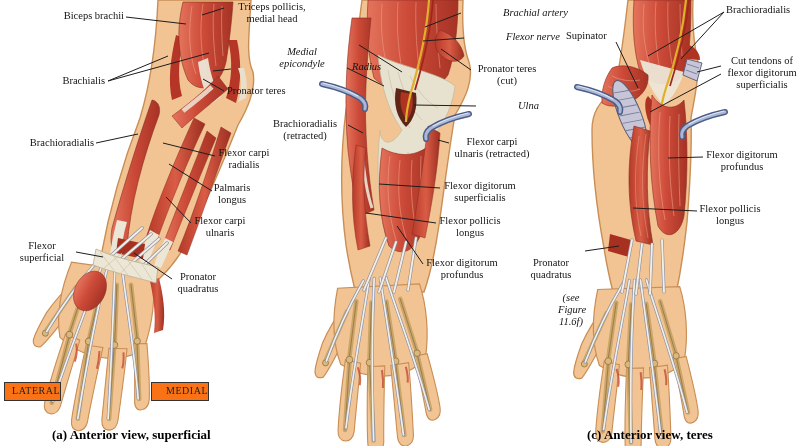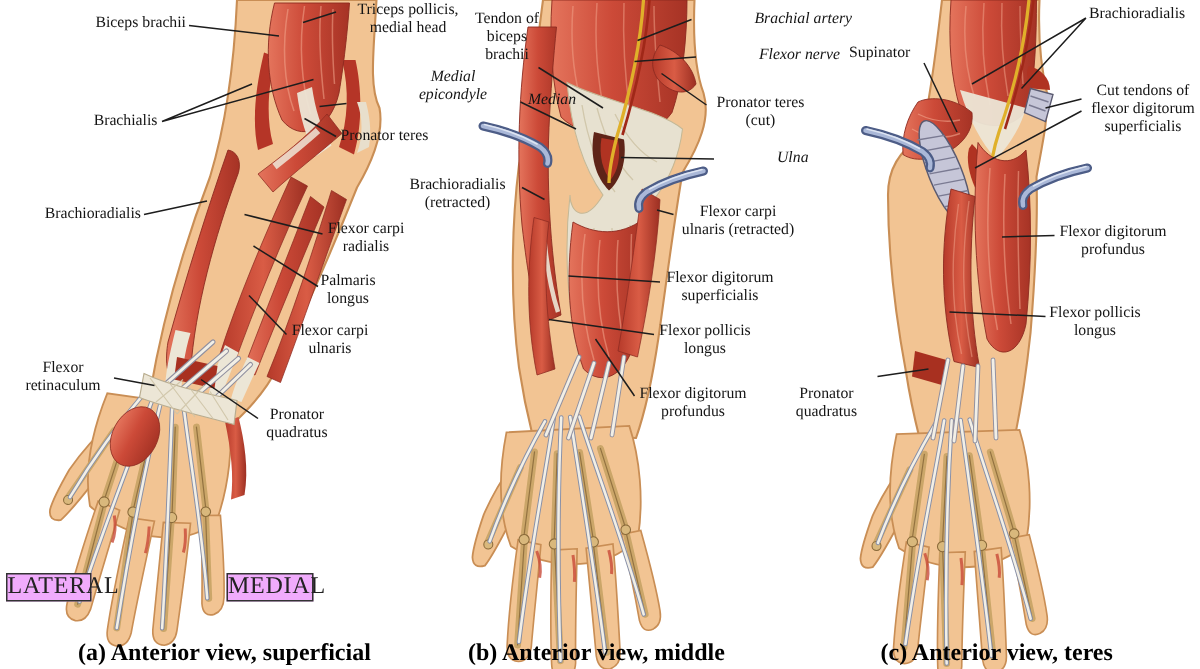--- a/index.html
+++ b/index.html
@@ -4,22 +4,22 @@
 <style>
   html,body{margin:0;padding:0;background:#fff;}
   #stage{position:relative;width:800px;height:446px;background:#ffffff;overflow:hidden;
          font-family:Liberation Serif, serif;color:#111;border-radius:27px;}
   svg.art{position:absolute;left:0;top:0;width:800px;height:446px;}
   .lbl{position:absolute;font-size:10.5px;line-height:1.12;white-space:pre-line;
        color:#141414;letter-spacing:0;}
   .ctr{text-align:center;}
   .rgt{text-align:right;}
   .it{font-style:italic;margin-left:40px;}
-  .cap{position:absolute;font-size:16px;font-weight:bold;color:#000;white-space:nowrap;}
-  .tagbox{position:absolute;border:1.2px solid #333;background:#f0abfc;font-size:16px;
+  .cap{position:absolute;font-size:13px;font-weight:bold;color:#000;white-space:nowrap;}
+  .tagbox{position:absolute;border:1.2px solid #333;background:#f97316;font-size:10px;
           color:#222;text-align:right;line-height:16px;height:17px;letter-spacing:0.5px;}
 </style>
 </head>
 <body>
 
 <div id="stage">
 
 <svg class="art" viewBox="0 0 800 446">
   <defs>
     <linearGradient id="mgrad" x1="0" y1="0" x2="1" y2="0">
@@ -326,56 +326,54 @@
 epicondyle</div>
 <div class="lbl" style="left:227px;top:85px;width:74px">Pronator teres</div>
 <div class="lbl rgt" style="left:22px;top:137px;width:72px">Brachioradialis</div>
 <div class="lbl ctr" style="left:212px;top:147px;width:64px">Flexor carpi
 radialis</div>
 <div class="lbl ctr" style="left:206px;top:182px;width:52px">Palmaris
 longus</div>
 <div class="lbl ctr" style="left:188px;top:215px;width:64px">Flexor carpi
 ulnaris</div>
 <div class="lbl ctr" style="left:8px;top:240px;width:68px">Flexor
-retinaculum</div>
+superficial</div>
 <div class="lbl ctr" style="left:170px;top:271px;width:56px">Pronator
 quadratus</div>
 <div class="tagbox" style="left:4px;top:382px;width:55px">LATERAL</div>
 <div class="tagbox" style="left:151px;top:382px;width:56px">MEDIAL</div>
 <div class="cap" style="left:52px;top:427px">(a) Anterior view, superficial</div>
 
-<div class="lbl ctr" style="left:312px;top:7px;width:52px">Tendon of
-biceps
-brachii</div>
 <div class="lbl it" style="left:463px;top:7px;width:76px">Brachial artery</div>
 <div class="lbl it" style="left:466px;top:31px;width:72px">Flexor nerve</div>
-<div class="lbl it" style="left:312px;top:61px;width:34px">Median</div>
+<div class="lbl it" style="left:312px;top:61px;width:34px">Radius</div>
 <div class="lbl ctr" style="left:472px;top:63px;width:70px">Pronator teres
 (cut)</div>
 <div class="lbl it" style="left:478px;top:100px;width:28px">Ulna</div>
 <div class="lbl ctr" style="left:264px;top:118px;width:82px">Brachioradialis
 (retracted)</div>
 <div class="lbl ctr" style="left:446px;top:136px;width:92px">Flexor carpi
 ulnaris (retracted)</div>
 <div class="lbl ctr" style="left:438px;top:180px;width:84px">Flexor digitorum
 superficialis</div>
 <div class="lbl ctr" style="left:434px;top:215px;width:72px">Flexor pollicis
 longus</div>
 <div class="lbl ctr" style="left:420px;top:257px;width:84px">Flexor digitorum
 profundus</div>
-<div class="cap" style="left:312px;top:427px">(b) Anterior view, middle</div>
 
 <div class="lbl" style="left:566px;top:30px;width:50px">Supinator</div>
 <div class="lbl" style="left:726px;top:4px;width:72px">Brachioradialis</div>
 <div class="lbl ctr" style="left:720px;top:55px;width:84px">Cut tendons of
 flexor digitorum
 superficialis</div>
 <div class="lbl ctr" style="left:700px;top:149px;width:84px">Flexor digitorum
 profundus</div>
 <div class="lbl ctr" style="left:694px;top:203px;width:72px">Flexor pollicis
 longus</div>
 <div class="lbl ctr" style="left:518px;top:245px;width:66px">
   <span style="display:block">Pronator
 quadratus</span>
+  <span class="it" style="display:block">(see Figure
+11.6f)</span>
 </div>
 <div class="cap" style="left:587px;top:427px">(c) Anterior view, teres</div>
 
 </div>
 
 </body></html>

